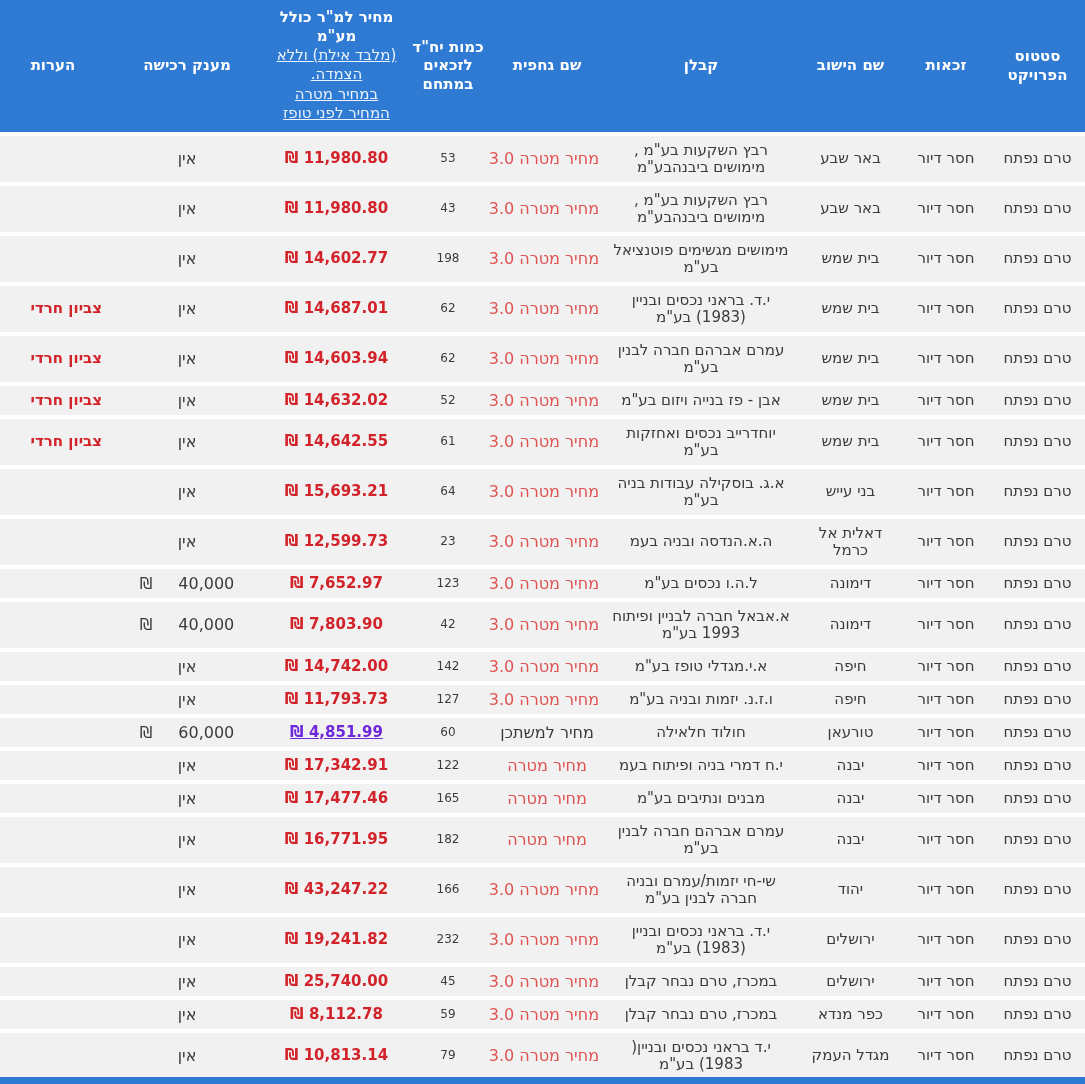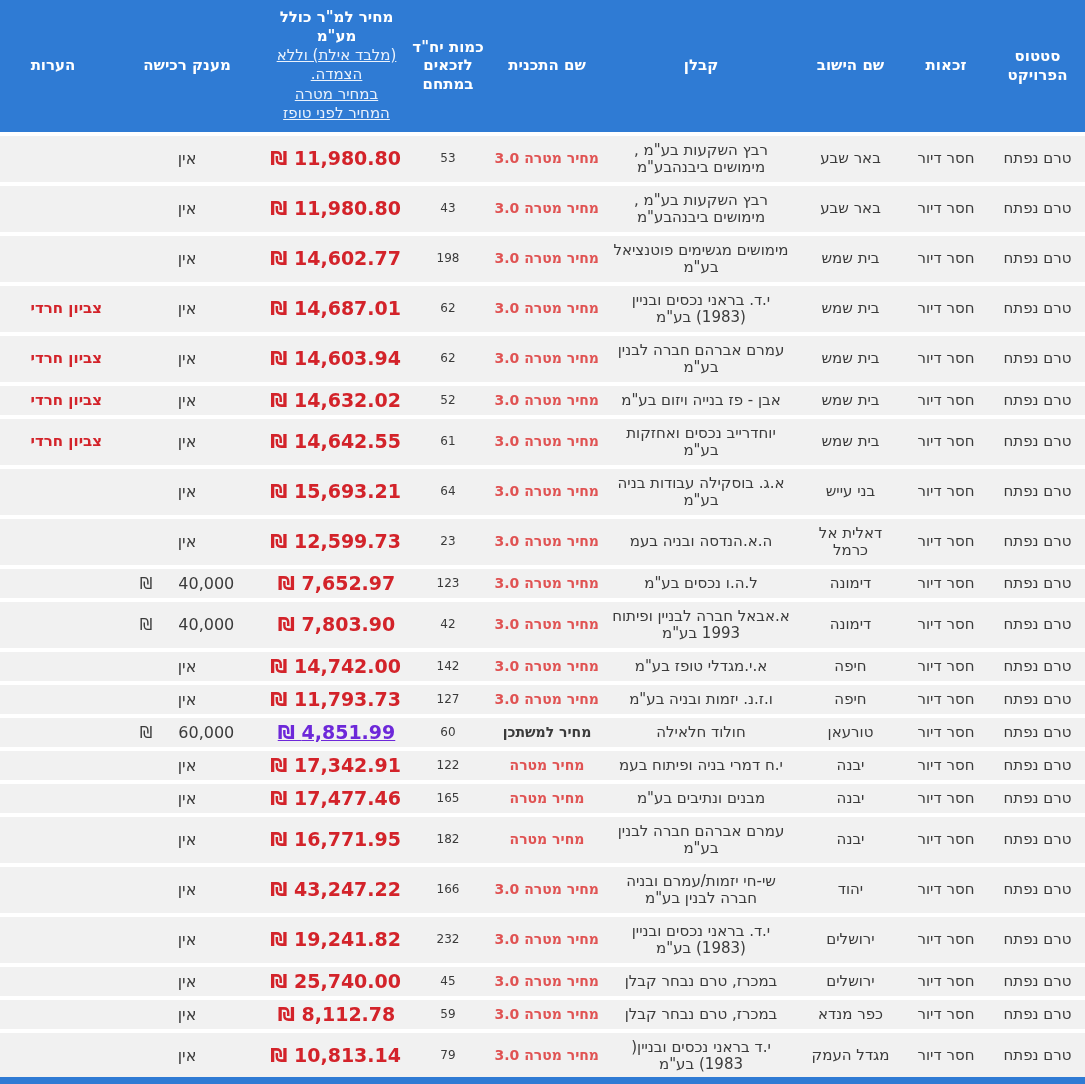--- a/index.html
+++ b/index.html
@@ -7,23 +7,23 @@
        font-family:"DejaVu Sans","Liberation Sans",sans-serif;color:#3b3b3b;}
   table{width:1085px;border-collapse:collapse;table-layout:fixed;}
   thead th{background:#2f7bd4;color:#ffffff;font-weight:bold;font-size:15px;
            padding:8px 4px;text-align:center;vertical-align:middle;line-height:1.25;
            border-bottom:4px solid #ffffff;}
   th .sub{display:block;font-weight:normal;font-size:15px;color:#eaf2fc;line-height:1.3;text-decoration:underline;}
   tbody tr{background:#f1f1f1;border-bottom:4px solid #ffffff;}
   tbody td{padding:6px 4px;text-align:center;vertical-align:middle;
            font-size:15px;line-height:17px;}
   td.units{font-size:12px;}
-  td.price{font-size:19px;font-weight:bold;color:#d3232a;white-space:nowrap;}
+  td.price{font-size:15px;font-weight:bold;color:#d3232a;white-space:nowrap;}
   td.price.dark{color:#6d28d9;text-decoration:underline;}
-  td.program{color:#e05353;font-size:14px;white-space:nowrap;font-weight:bold;}
+  td.program{color:#e05353;font-size:16px;white-space:nowrap;}
   td.program.dark{color:#3b3b3b;}
   td.note{color:#d3232a;font-weight:bold;text-align:right;}
   .grant-wrap{display:flex;align-items:center;justify-content:center;gap:26px;font-size:16px;}
   .grant-wrap .sym:empty{display:none;}
   .bottom-strip{position:absolute;bottom:0;left:0;width:1085px;height:7px;background:#2f7bd4;}
   
   col.c-status{width:95px;}  col.c-elig{width:88px;}   col.c-city{width:103px;}
   col.c-contr{width:196px;}  col.c-prog{width:112px;}  col.c-units{width:86px;}
   col.c-price{width:137px;}  col.c-grant{width:162px;} col.c-notes{width:106px;}
 </style>
@@ -41,21 +41,21 @@
     <col class="c-price">
       <col class="c-grant">
       <col class="c-notes">
   </colgroup>
   <thead>
     <tr>
       <th>סטטוס הפרויקט</th>
       <th>זכאות</th>
       <th>שם הישוב</th>
       <th>קבלן</th>
-      <th>שם התכנית</th>
+      <th>שם גחפית</th>
       <th>כמות יח"ד לזכאים במתחם</th>
       <th>
         <span>מחיר למ"ר כולל מע"מ</span>
         <span class="sub">(מלבד אילת) וללא הצמדה.</span>
         <span class="sub">במחיר מטרה המחיר לפני טופז</span>
       </th>
       <th>מענק רכישה</th>
       <th>הערות</th>
     </tr>
   </thead>

